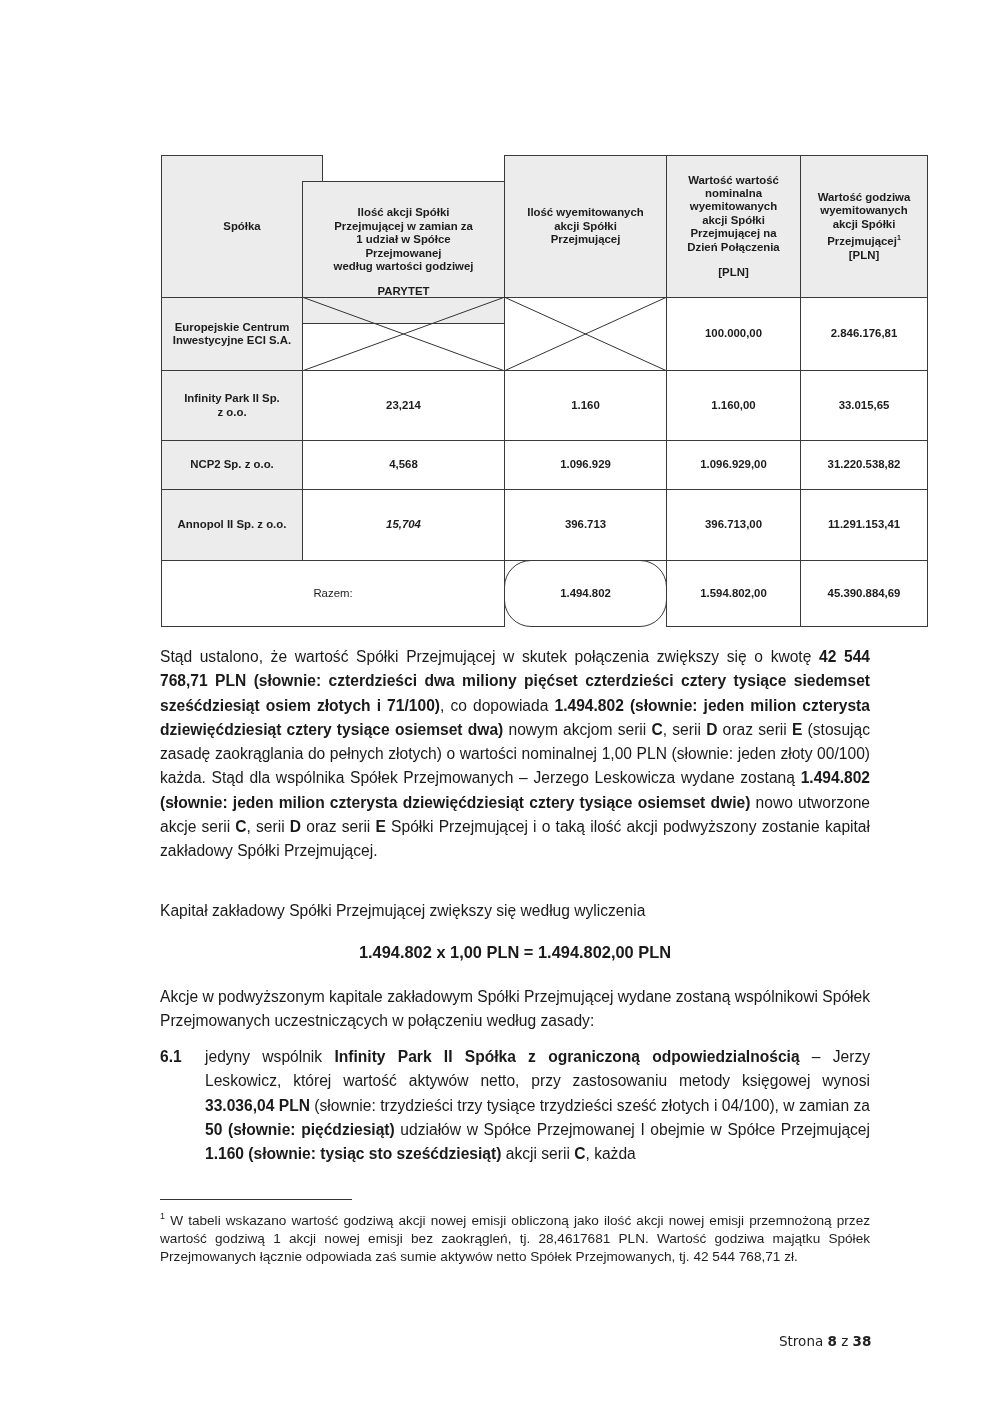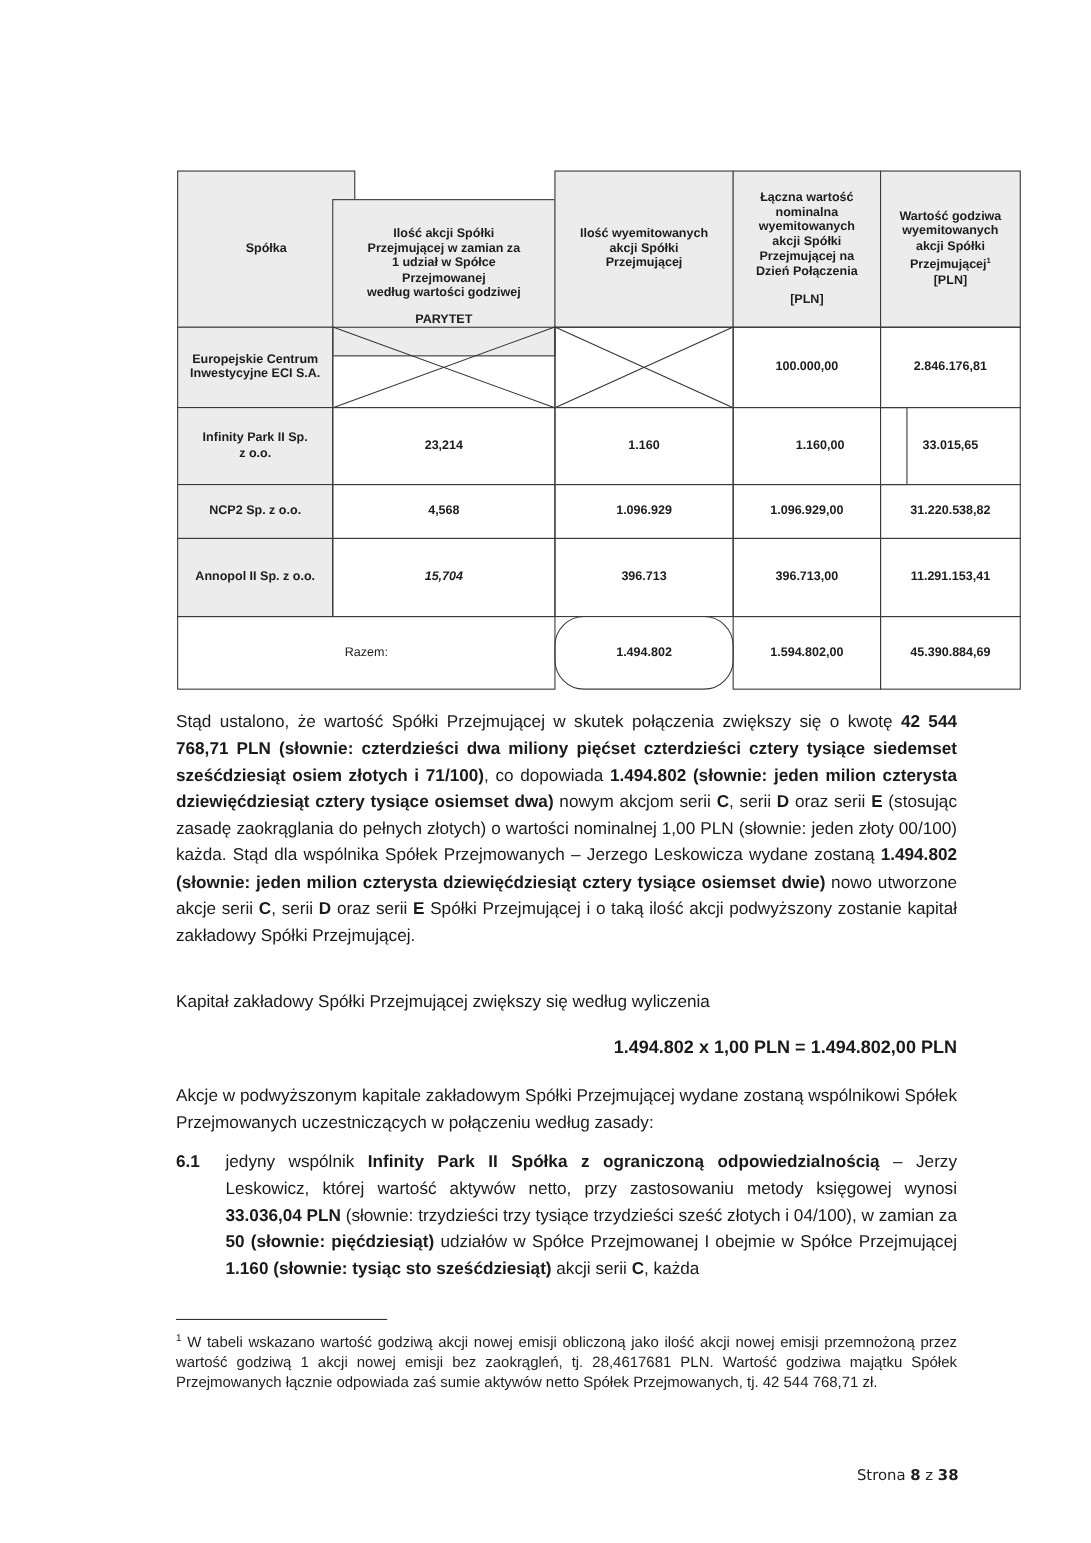--- a/index.html
+++ b/index.html
@@ -36,21 +36,21 @@
     <span>według wartości godziwej</span>
     <span class="gap"></span>
     <span>PARYTET</span>
   </div>
   <div class="cell gray hdr" style="left:343px;top:0;width:163px;height:143px;">
     <span>Ilość wyemitowanych</span>
     <span>akcji Spółki</span>
     <span>Przejmującej</span>
   </div>
   <div class="cell gray hdr" style="left:505px;top:0;width:135px;height:143px;">
-    <span>Łączna wartość</span>
+    <span>Wartość wartość</span>
     <span>nominalna</span>
     <span>wyemitowanych</span>
     <span>akcji Spółki</span>
     <span>Przejmującej na</span>
     <span>Dzień Połączenia</span>
     <span class="gap"></span>
     <span>[PLN]</span>
   </div>
   <div class="cell gray hdr" style="left:639px;top:0;width:128px;height:143px;">
     <span>Wartość godziwa</span>
@@ -84,21 +84,21 @@
 
   <div class="cell gray" style="left:0;top:215px;width:142px;height:71px;padding:0 20px;">
     <span>Infinity Park II Sp. z o.o.</span>
   </div>
   <div class="cell" style="left:141px;top:215px;width:203px;height:71px;">
     <span>23,214</span>
   </div>
   <div class="cell" style="left:343px;top:215px;width:163px;height:71px;">
     <span>1.160</span>
   </div>
-  <div class="cell" style="left:505px;top:215px;width:159px;height:71px;">
+  <div class="cell" style="left:505px;top:215px;width:135px;height:71px;">
     <span>1.160,00</span>
   </div>
   <div class="cell" style="left:639px;top:215px;width:128px;height:71px;">
     <span>33.015,65</span>
   </div>
 
   <div class="cell gray" style="left:0;top:285px;width:142px;height:50px;">
     <span>NCP2 Sp. z o.o.</span>
   </div>
   <div class="cell" style="left:141px;top:285px;width:203px;height:50px;">
@@ -143,21 +143,21 @@
     <span>45.390.884,69</span>
   </div>
 </div>
 
 <div class="body-text" id="p1" style="top:645px;"><span>Stąd ustalono, że wartość Spółki Przejmującej w skutek połączenia zwiększy się o kwotę </span><b>42 544 768,71 PLN (słownie: czterdzieści dwa miliony pięćset czterdzieści cztery tysiące siedemset sześćdziesiąt osiem złotych i 71/100)</b><span>, co dopowiada </span><b>1.494.802 (słownie: jeden milion czterysta dziewięćdziesiąt cztery tysiące osiemset dwa)</b><span> nowym akcjom serii </span><b>C</b><span>, serii </span><b>D</b><span> oraz serii </span><b>E</b><span> (stosując zasadę zaokrąglania do pełnych złotych) o wartości nominalnej 1,00 PLN (słownie: jeden złoty 00/100) każda. Stąd dla wspólnika Spółek Przejmowanych – Jerzego Leskowicza wydane zostaną </span><b>1.494.802 (słownie: jeden milion czterysta dziewięćdziesiąt cztery tysiące osiemset dwie)</b><span> nowo utworzone akcje serii </span><b>C</b><span>, serii </span><b>D</b><span> oraz serii </span><b>E</b><span> Spółki Przejmującej i o taką ilość akcji podwyższony zostanie kapitał zakładowy Spółki Przejmującej.</span></div>
 
 <div class="body-text" style="top:899px;">
   <span>Kapitał zakładowy Spółki Przejmującej zwiększy się według wyliczenia</span>
 </div>
 
-<div class="body-text center" style="top:940px;font-weight:bold;font-size:16.4px;text-align:right;">
+<div class="body-text center" style="top:940px;font-weight:bold;font-size:16.4px;">
   <span>1.494.802 x 1,00 PLN = 1.494.802,00 PLN</span>
 </div>
 
 <div class="body-text" style="top:985px;">
   <span>Akcje w podwyższonym kapitale zakładowym Spółki Przejmującej wydane zostaną wspólnikowi Spółek Przejmowanych uczestniczących w połączeniu według zasady:</span>
 </div>
 
 <div class="item-num" style="top:1045px;">6.1</div>
 <div class="body-text" id="item" style="top:1045px;left:205px;width:665px;"><span>jedyny wspólnik </span><b>Infinity Park II Spółka z ograniczoną odpowiedzialnością</b><span> – Jerzy Leskowicz, której wartość aktywów netto, przy zastosowaniu metody księgowej wynosi </span><b>33.036,04 PLN</b><span> (słownie: trzydzieści trzy tysiące trzydzieści sześć złotych i 04/100), w zamian za </span><b>50 (słownie: pięćdziesiąt)</b><span> udziałów w Spółce Przejmowanej I obejmie w Spółce Przejmującej </span><b>1.160 (słownie: tysiąc sto sześćdziesiąt)</b><span> akcji serii </span><b>C</b><span>, każda</span></div>
 

